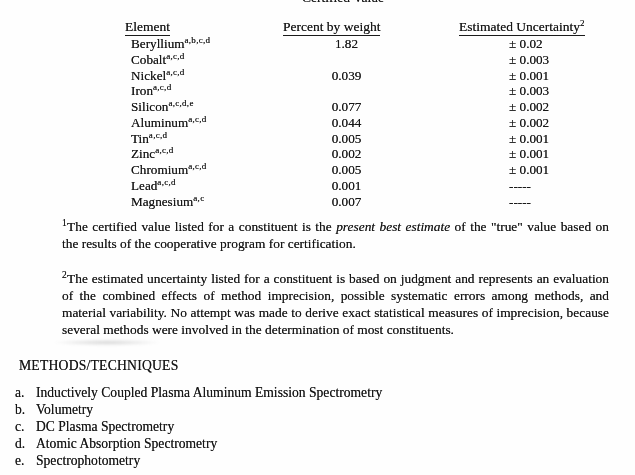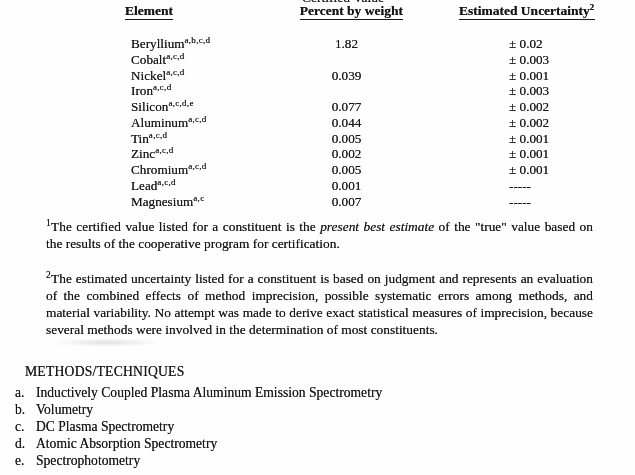--- a/index.html
+++ b/index.html
@@ -10,43 +10,43 @@
     text-shadow:0 0 .5px rgba(25,25,25,.75);
   }
   .abs{position:absolute;}
   .u{border-bottom:1.4px solid #1a1a1a;display:inline-block;padding-bottom:0px;}
   sup{font-size:9px;vertical-align:super;line-height:0;letter-spacing:.3px;}
 
   
   .clipped{left:278px;top:-10px;width:130px;text-align:center;font-size:13.5px;}
 
   
-  .hdr{top:3px;font-size:13.5px;font-weight:bold;}
+  .hdr{top:19px;font-size:13.5px;}
   .hdr-element{left:125px;}
-  .hdr-percent{left:283px;width:120px;text-align:right;}
+  .hdr-percent{left:283px;width:120px;text-align:left;}
   .hdr-unc{left:459px;}
 
   
   .rows{left:4px;top:36px;width:635px;}
   .trow{position:relative;height:15.75px;font-size:13.2px;line-height:15.75px;}
   .c-el{position:absolute;left:127px;white-space:nowrap;}
   .c-val{position:absolute;left:295px;width:95px;text-align:center;}
   .c-unc{position:absolute;left:505px;width:80px;}
 
   
-  .fn{position:absolute;left:46px;width:547px;text-align:justify;
+  .fn{position:absolute;left:62px;width:547px;text-align:justify;
       font-size:13.4px;line-height:16.9px;margin:0;}
   .fn1{top:219px;}
   .fn2{top:271px;}
   .fn sup{font-size:9.5px;}
   .it{font-style:italic;}
 
   
   .methods-heading{position:absolute;left:15px;top:354px;font-size:13.7px;
-      font-weight:normal;margin:10px;letter-spacing:.2px;}
+      font-weight:normal;margin:4px;letter-spacing:.2px;}
   .mlist{position:absolute;left:0;top:384px;width:635px;}
   .mrow{position:relative;height:17px;font-size:13.6px;line-height:17px;}
   .mlet{position:absolute;left:15px;}
   .mtext{position:absolute;left:36px;white-space:nowrap;}
 
   
   .smudge{position:absolute;left:52px;top:339px;width:110px;height:7px;
       background:radial-gradient(ellipse at center,rgba(90,90,90,.22),rgba(120,120,120,0) 70%);
       filter:blur(1px);}
 </style>

